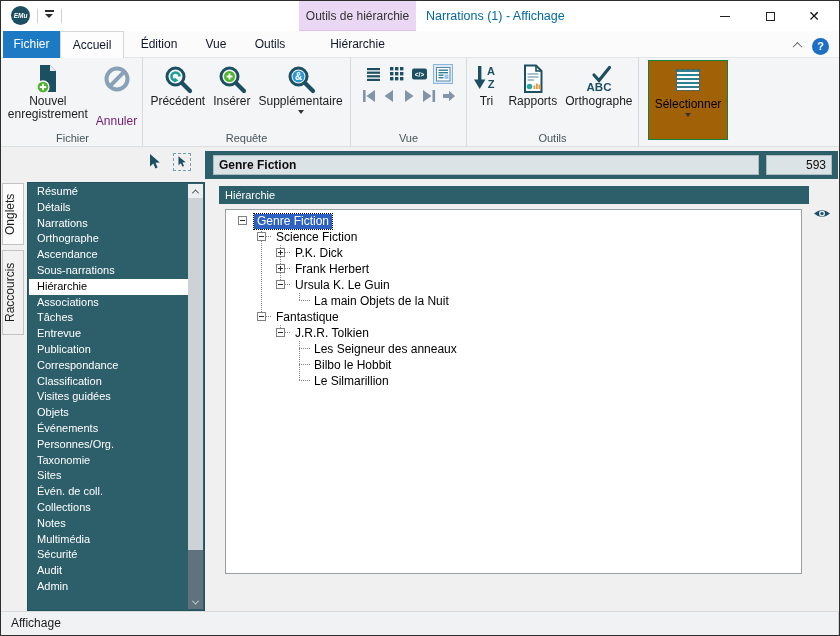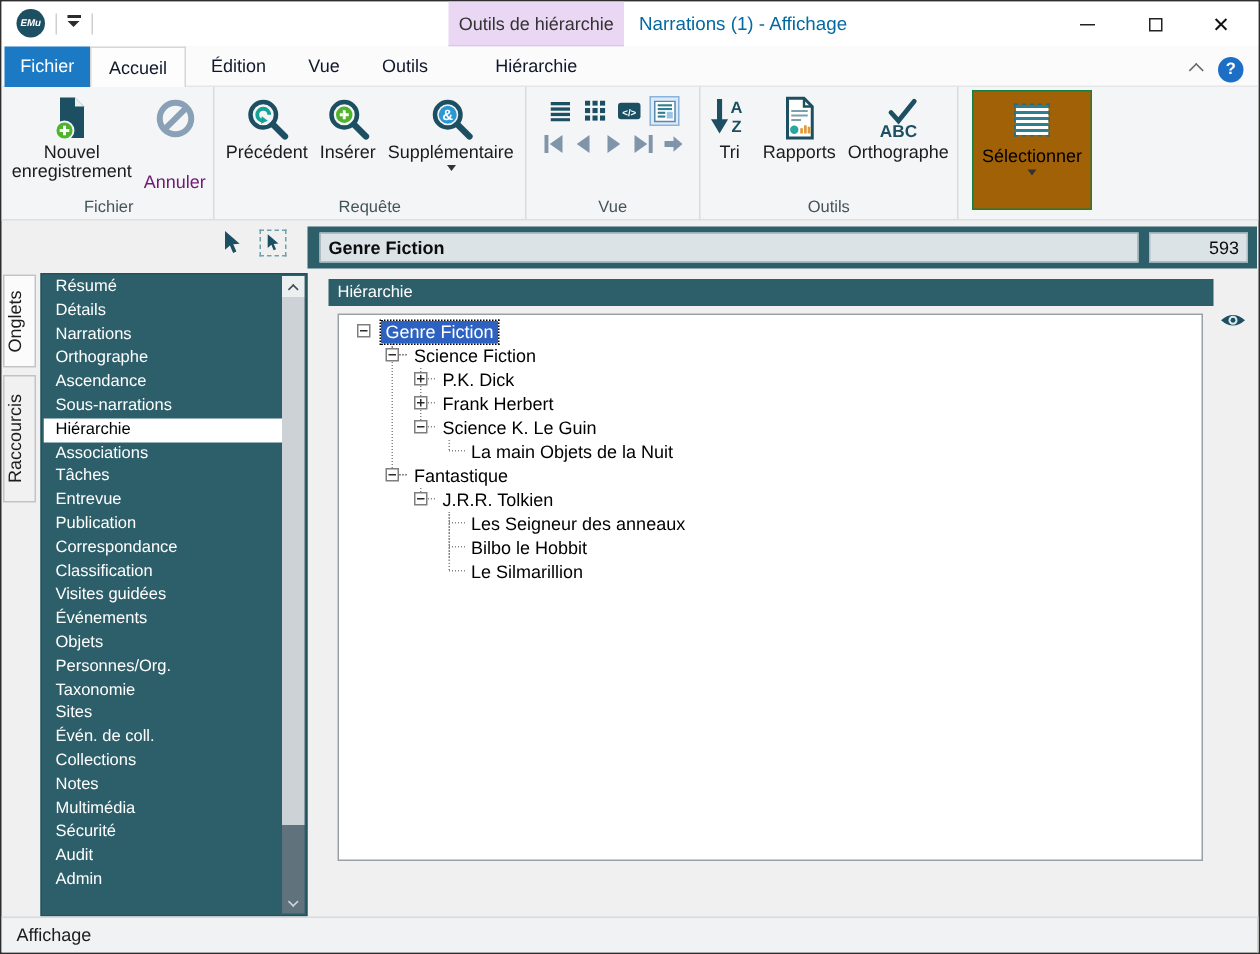--- a/index.html
+++ b/index.html
@@ -341,22 +341,22 @@
         <div class="sb-item">Ascendance</div>
         <div class="sb-item">Sous-narrations</div>
         <div class="sb-item sel">Hiérarchie</div>
         <div class="sb-item">Associations</div>
         <div class="sb-item">Tâches</div>
         <div class="sb-item">Entrevue</div>
         <div class="sb-item">Publication</div>
         <div class="sb-item">Correspondance</div>
         <div class="sb-item">Classification</div>
         <div class="sb-item">Visites guidées</div>
+        <div class="sb-item">Objets</div>
         <div class="sb-item">Événements</div>
-        <div class="sb-item">Objets</div>
         <div class="sb-item">Personnes/Org.</div>
         <div class="sb-item">Taxonomie</div>
         <div class="sb-item">Sites</div>
         <div class="sb-item">Évén. de coll.</div>
         <div class="sb-item">Collections</div>
         <div class="sb-item">Notes</div>
         <div class="sb-item">Multimédia</div>
         <div class="sb-item">Sécurité</div>
         <div class="sb-item">Audit</div>
         <div class="sb-item">Admin</div>
@@ -414,21 +414,21 @@
           <span class="tlabel">Frank Herbert</span>
         </div>
         <div class="trow">
           <span class="tcell tguide"></span>
           <span class="tcell tguide on"></span>
           <span class="tcell tconn">
             <i class="vt" style="height: 4px;"></i>
             <i class="hs" style="left: 13px;"></i>
             <span class="expander minus"></span>
           </span>
-          <span class="tlabel">Science K. Le Guin</span>
+          <span class="tlabel">Ursula K. Le Guin</span>
         </div>
         <div class="trow">
           <span class="tcell tguide"></span>
           <span class="tcell tguide on"></span>
           <span class="tcell tguide"></span>
           <span class="tcell tconn">
             <i class="vt" style="height: 8px;"></i>
             <i class="hs" style="left: 8px;"></i>
           </span>
           <span class="tlabel">La main Objets de la Nuit</span>

